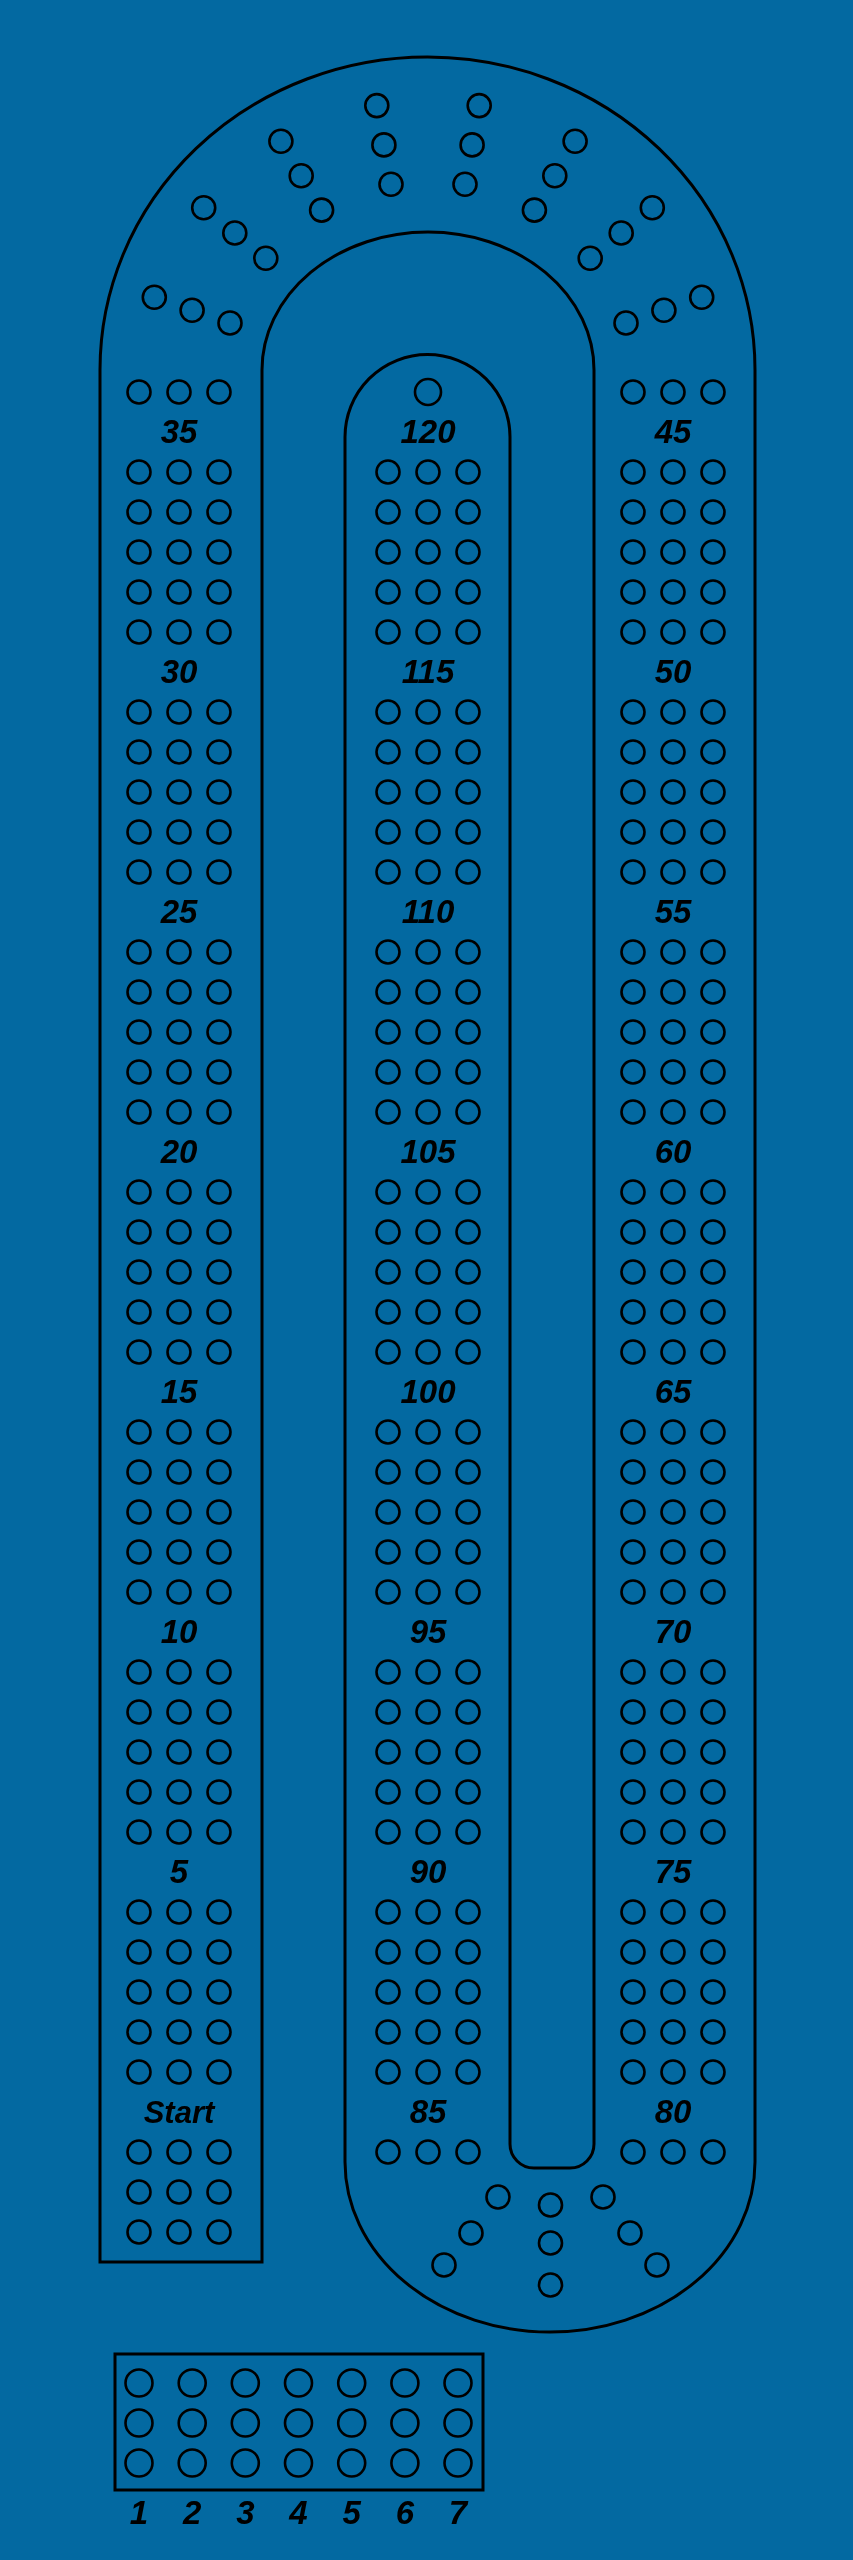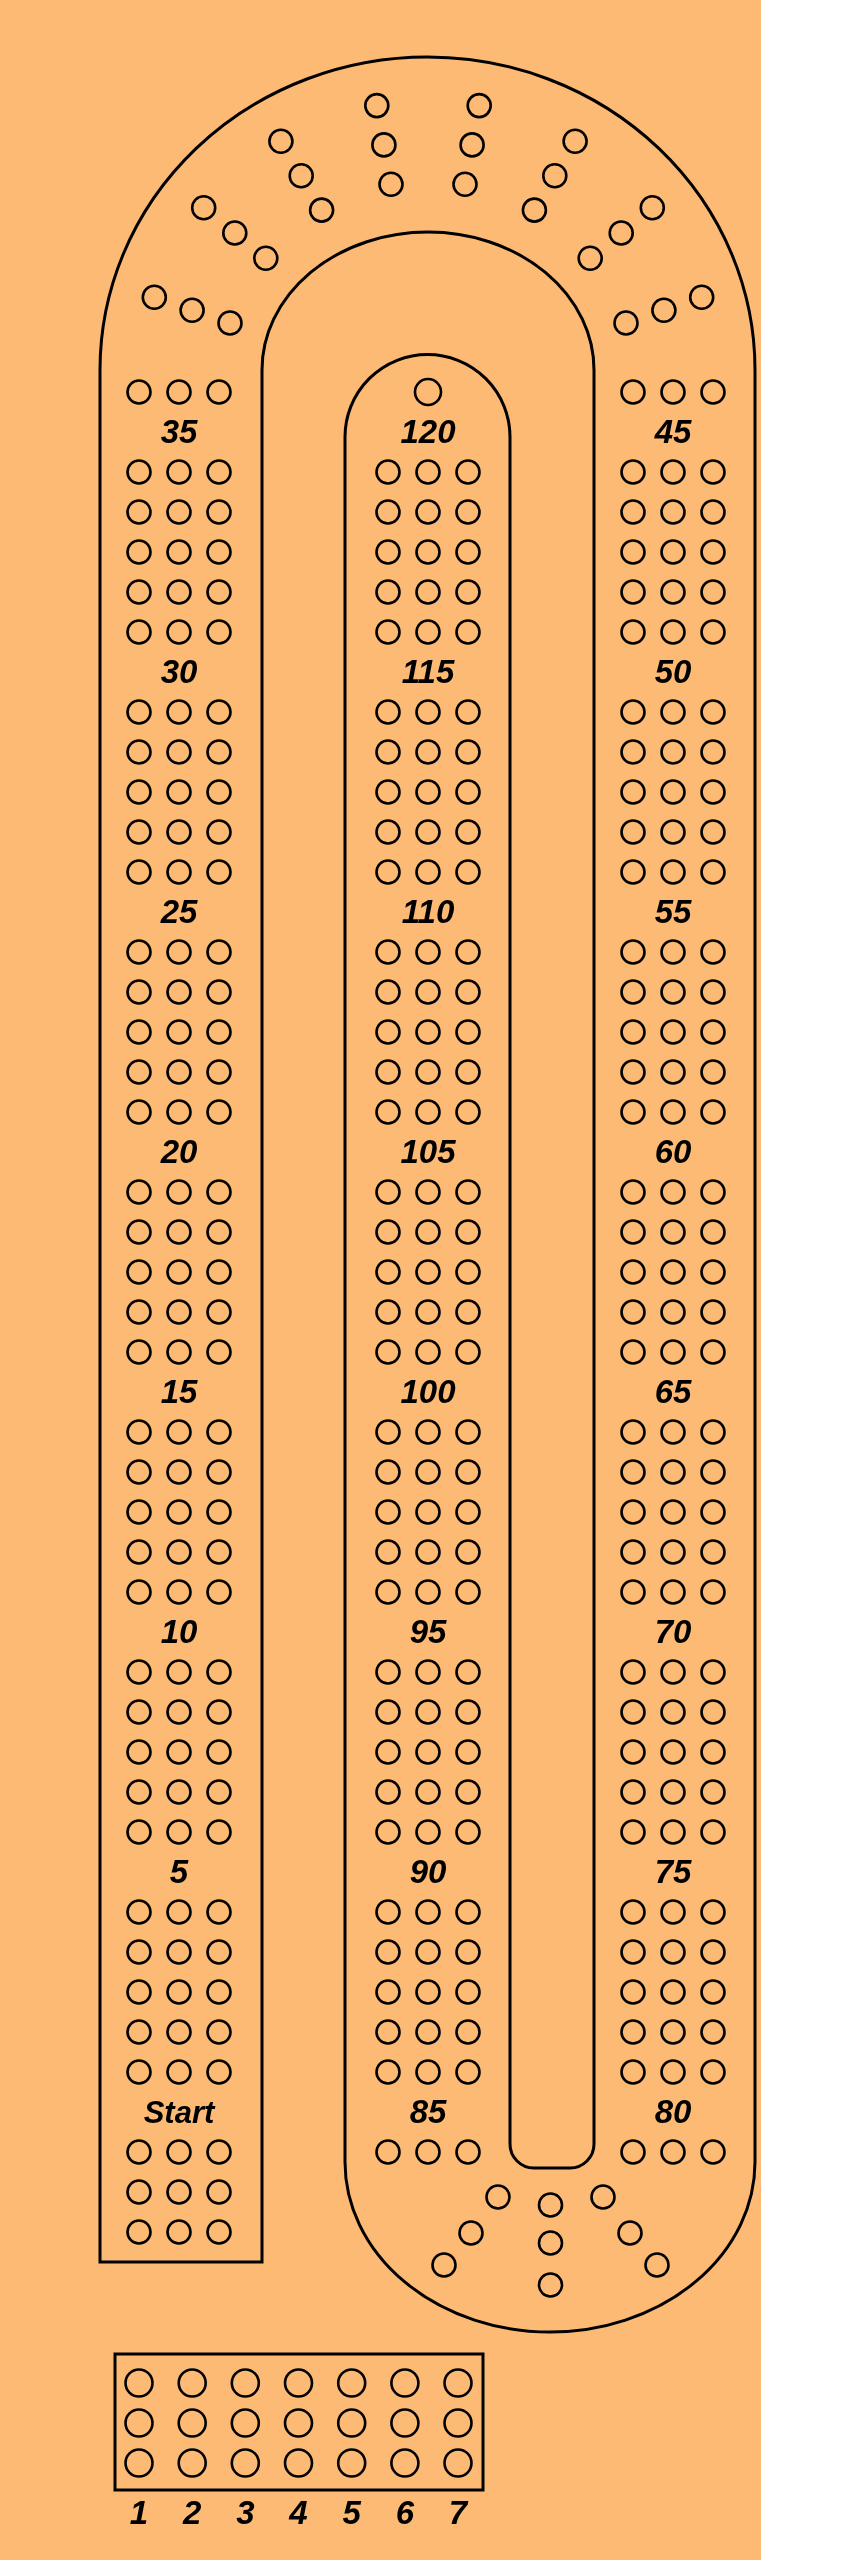--- a/index.html
+++ b/index.html
@@ -1,20 +1,20 @@
 <!DOCTYPE html>
 <html><head>
 <meta charset="utf-8">
 <style>
   html, body { margin: 0; padding: 0; background: #ffffff; }
   .page {
     position: relative;
-    width: 761px;
+    width: 853px;
     height: 2560px;
-    background: #fdba74;
+    background: #0369a1;
     overflow: hidden;
   }
   svg.board { display: block; }
   text.track-label {
     font-family: "Liberation Sans", sans-serif;
     font-style: italic;
     font-weight: bold;
     font-size: 33px;
     fill: #000000;
   }

